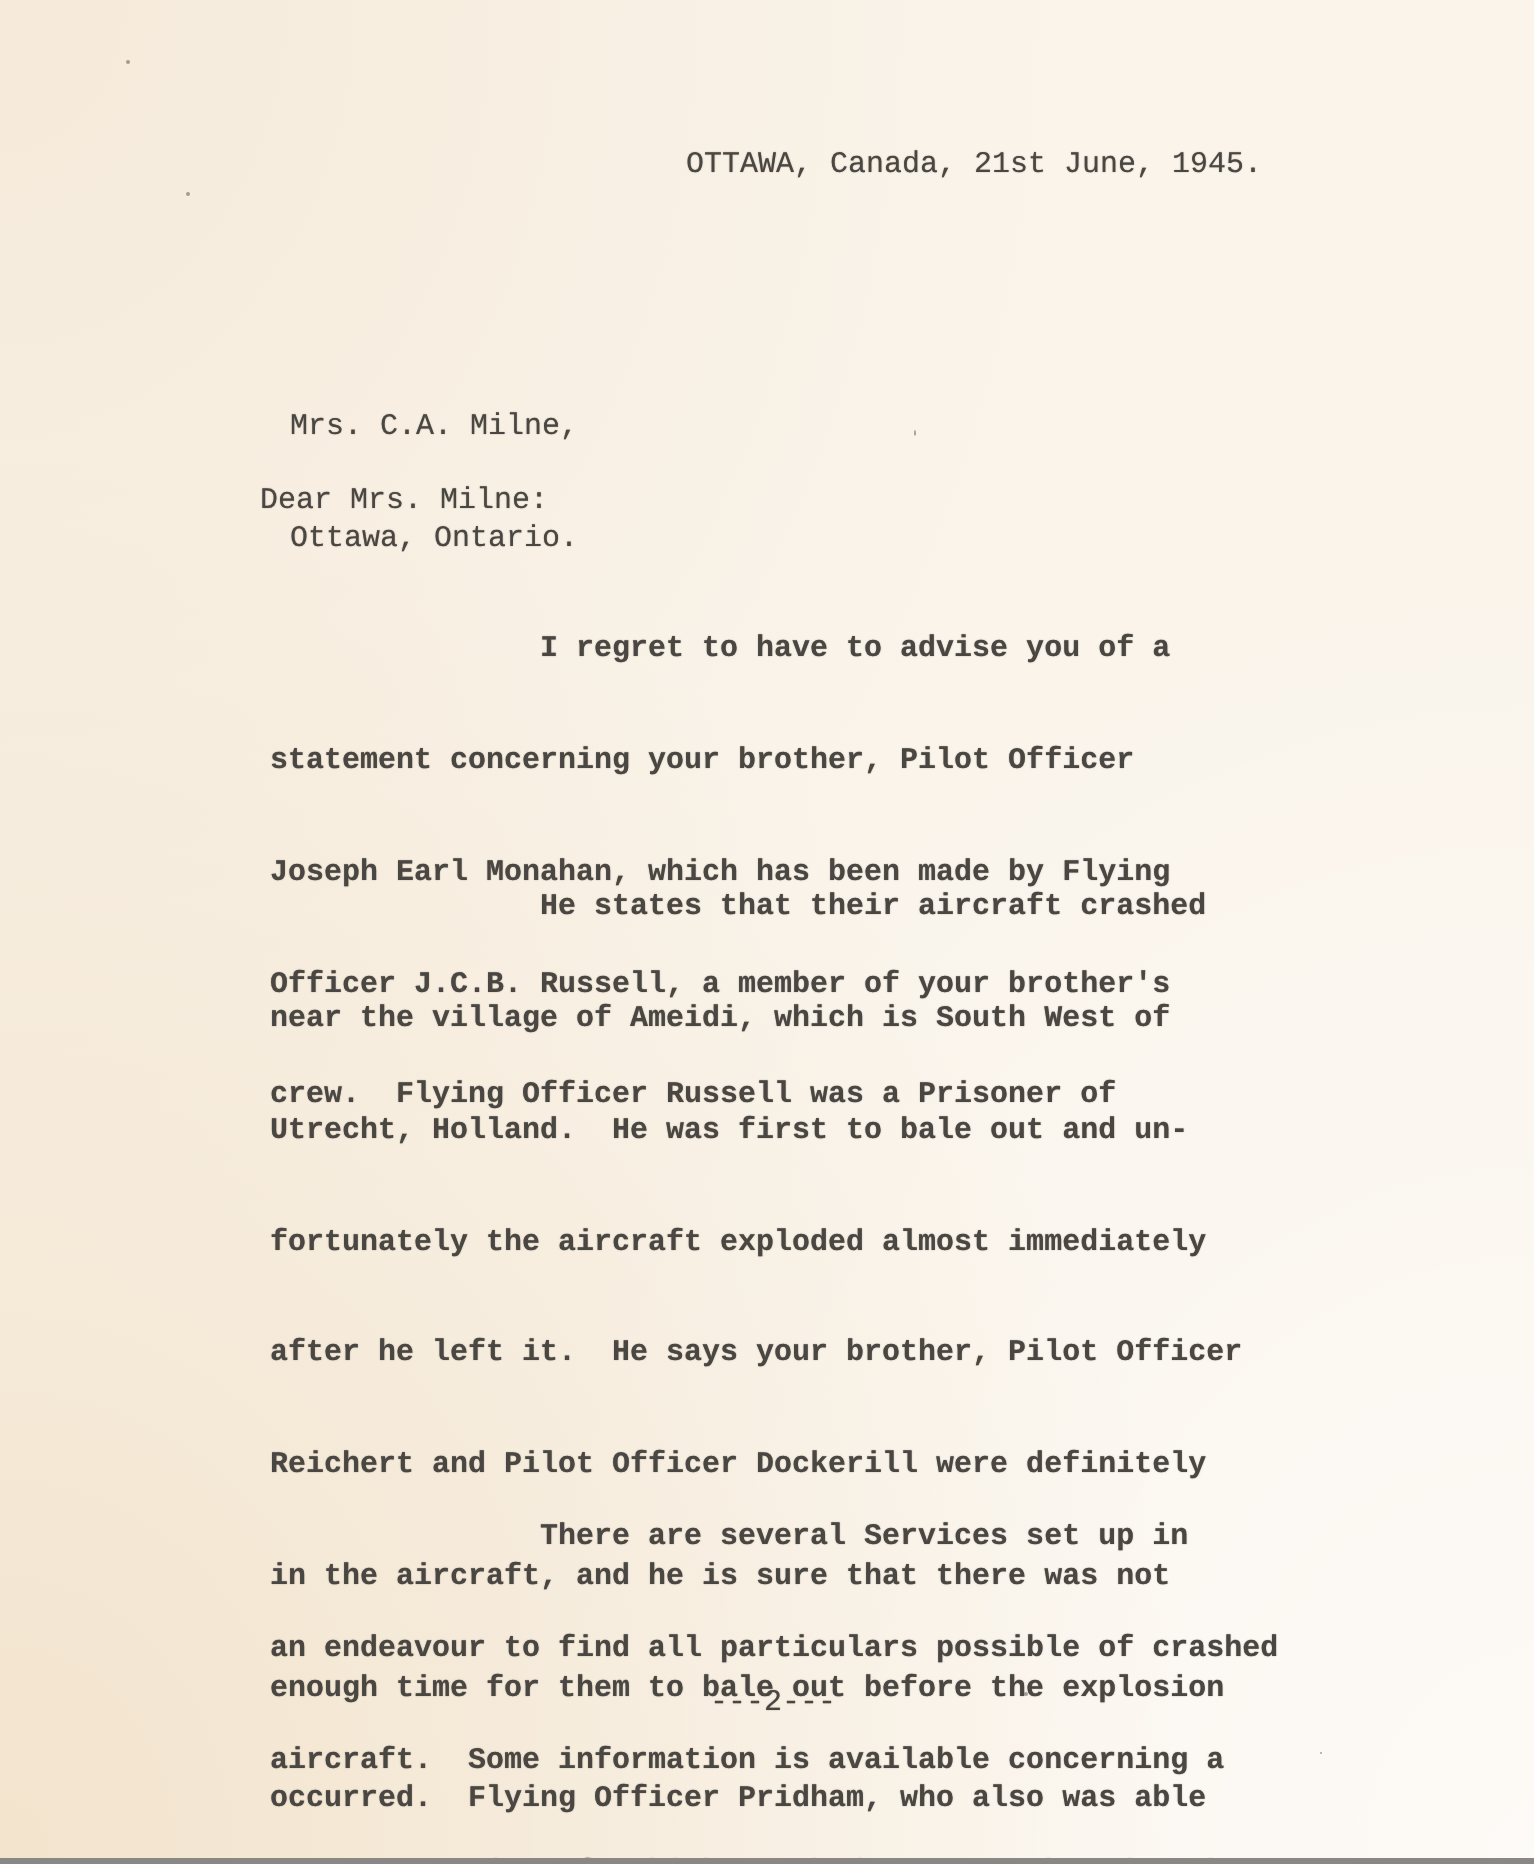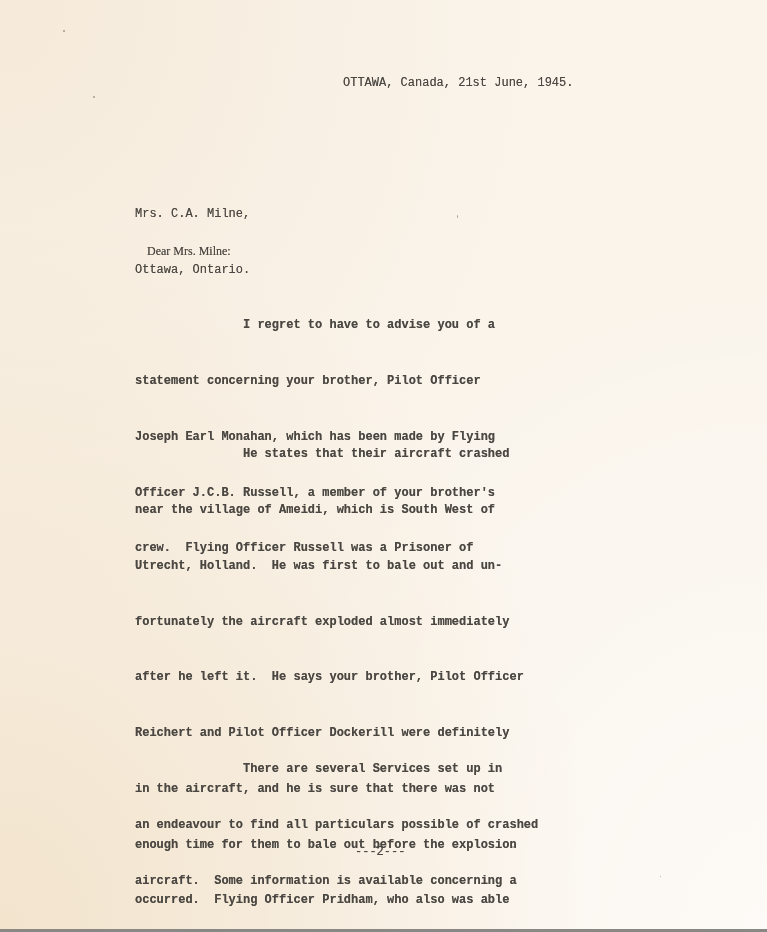--- a/index.html
+++ b/index.html
@@ -16,30 +16,30 @@
       radial-gradient(ellipse at 100% 100%, rgba(255,255,255,0.6), rgba(255,255,255,0) 50%),
       #faf4eb;
   }
   .bottom-strip {
     position: absolute; left: 0; top: 929px; width: 767px; height: 3px;
     background: #8a8884;
   }
   .typed {
     position: absolute;
     font-family: "Liberation Mono", "DejaVu Sans Mono", monospace;
-    font-size: 12px;
+    font-size: 15px;
     line-height: 18.6px;
     color: #4a4742;
     white-space: pre;
     letter-spacing: 0px;
     text-shadow: 0 0 0.6px rgba(60,55,50,0.6);
   }
   .dateline { left: 343px; top: 74px; }
-  .address { left: 135px; top: 168px; }
-  .salutation { left: 147px; top: 242px; font-family: Liberation Serif, serif; }
+  .address { left: 145px; top: 168px; }
+  .salutation { left: 130px; top: 242px; }
   .para { left: 135px; font-weight: bold; }
   .p1 { top: 279px; }
   .p2 { top: 408px; }
   .p3 { top: 723px; }
   .pagenum { left: 355px; top: 843px; }
   .line { display: block; height: 18.6px; }
   .speck {
     position: absolute; width: 2px; height: 2px; border-radius: 50%;
     background: #6b665e; opacity: 0.6;
   }

